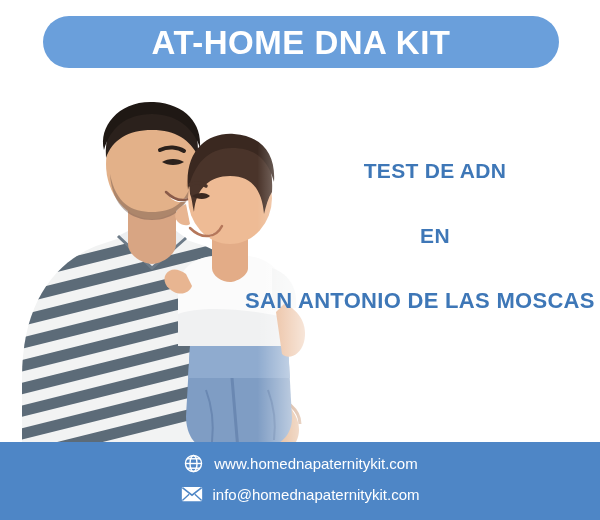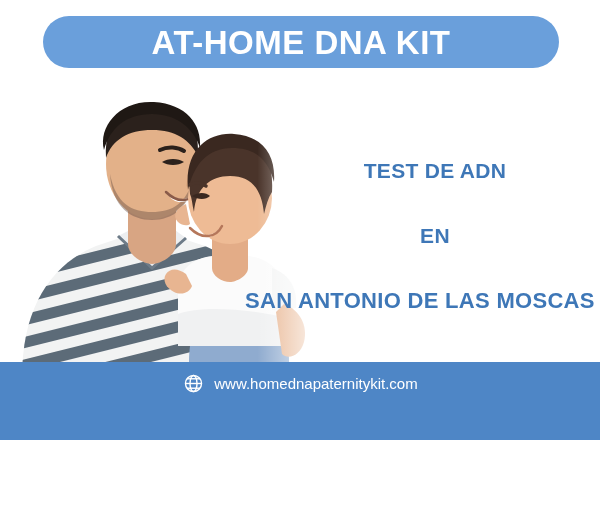--- a/index.html
+++ b/index.html
@@ -6,21 +6,21 @@
     margin: 0;
     padding: 0;
     background: #ffffff;
   }
   body {
     font-family: "Liberation Sans", sans-serif;
   }
   .poster {
     position: relative;
     width: 600px;
-    height: 440px;
+    height: 520px;
     background: #ffffff;
     overflow: hidden;
   }
 
   
   .banner {
     position: absolute;
     left: 43px;
     top: 16px;
     width: 516px;
@@ -225,16 +225,26 @@
             <line x1="4.3" y1="6.6" x2="19.7" y2="6.6"></line>
             <line x1="4.3" y1="17.4" x2="19.7" y2="17.4"></line>
           </svg>
         </span>
         <span class="footer-text">www.homednapaternitykit.com</span>
       </div>
     </div>
 
     <div class="footer-row row-2">
 
+      <div class="footer-item">
+        <span class="footer-icon">
+          <svg width="22" height="22" viewBox="0 0 26 20">
+            <rect x="1" y="1.6" width="24" height="17" rx="1.4" fill="#ffffff"></rect>
+            <path d="M1.6,2.4 L13,11.4 L24.4,2.4" fill="none" stroke="#4e86c6" stroke-width="1.9"></path>
+            <path d="M1.6,17.8 L9.6,10.2 M24.4,17.8 L16.4,10.2" fill="none" stroke="#4e86c6" stroke-width="1.6"></path>
+          </svg>
+        </span>
+        <span class="footer-text">info@homednapaternitykit.com</span>
+      </div>
     </div>
 
   </div>
 </div>
 
 </body></html>

